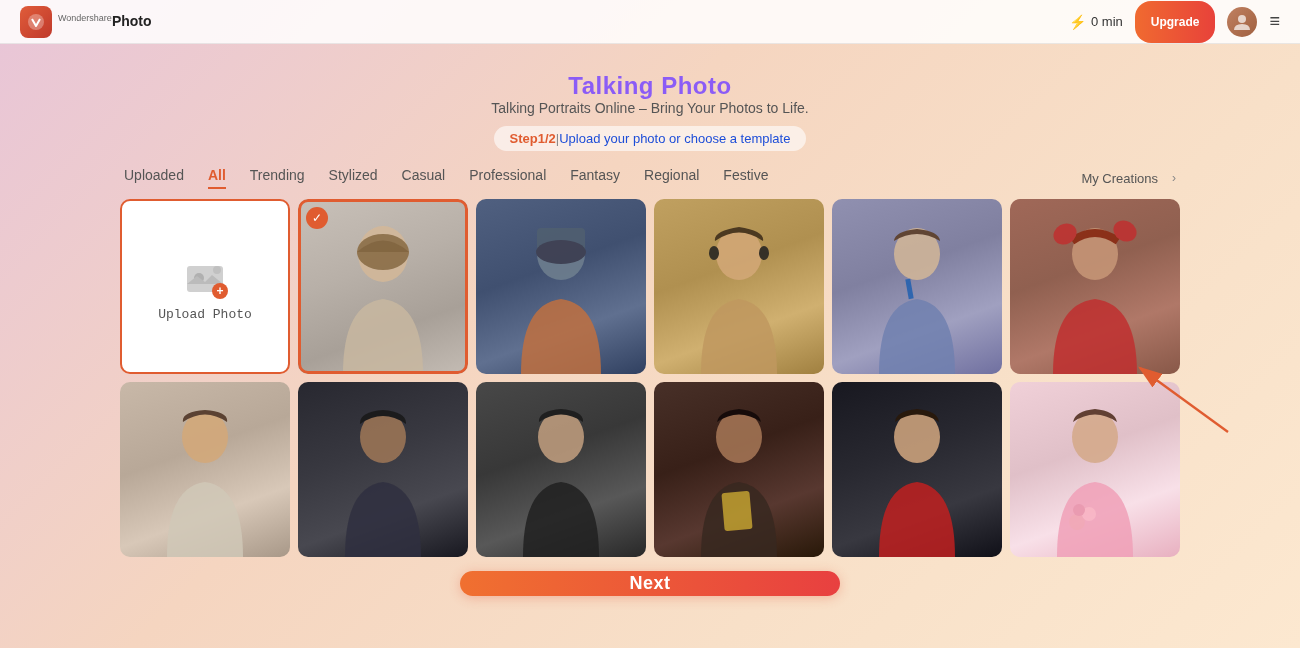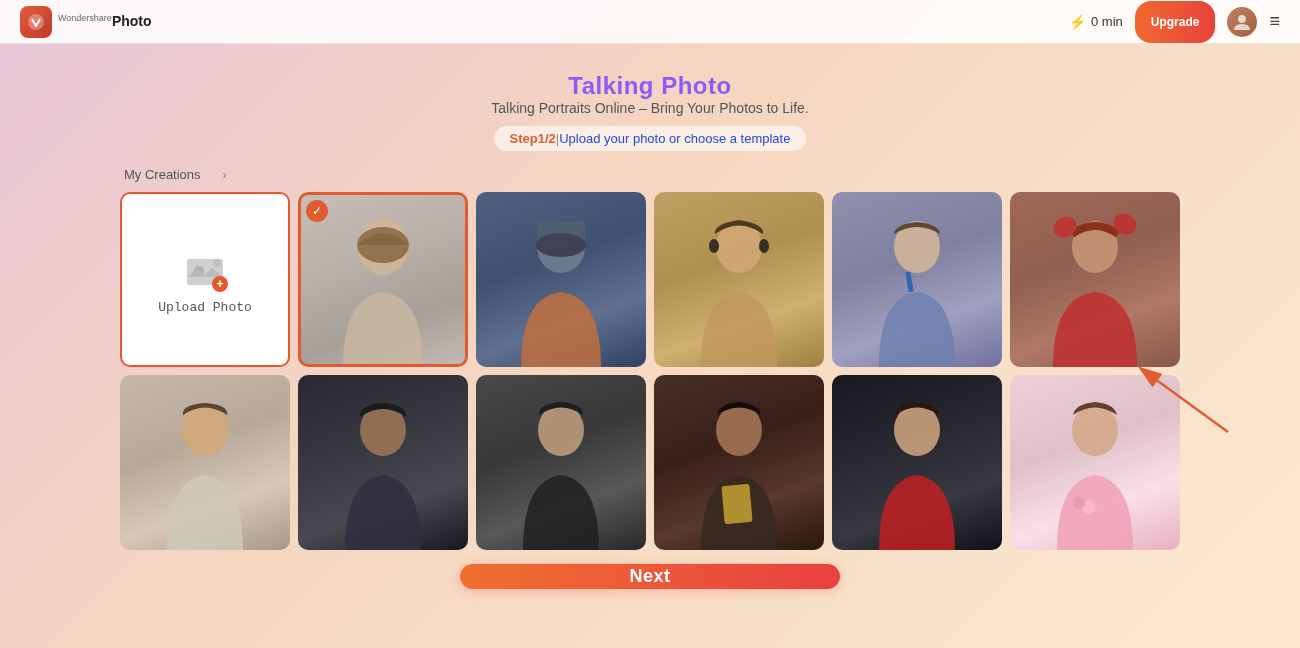--- a/index.html
+++ b/index.html
@@ -160,21 +160,21 @@
       border-bottom: 2px solid transparent;
     }
     .tab.active {
       color: #e05c30;
       border-bottom: 2px solid #e05c30;
       font-weight: 600;
     }
     .my-creations {
       display: flex;
       align-items: center;
-      gap: 22px;
+      gap: 14px;
       font-size: 13px;
       color: #555;
       cursor: pointer;
     }
     .my-creations-chevron {
       font-size: 12px;
       color: #888;
     }
 
     
@@ -348,20 +348,31 @@
   <h1 class="page-title">Talking Photo</h1>
   <p class="page-subtitle">Talking Portraits Online – Bring Your Photos to Life.</p>
 
   <div class="step-bar">
     <span class="step-label">Step1/2</span>
     <span class="step-divider">|</span>
     <span class="step-desc">Upload your photo or choose a template</span>
   </div>
 
   <div class="tabs-row">
+    <div class="tabs-left">
+      <span class="tab">Uploaded</span>
+      <span class="tab active">All</span>
+      <span class="tab">Trending</span>
+      <span class="tab">Stylized</span>
+      <span class="tab">Casual</span>
+      <span class="tab">Professional</span>
+      <span class="tab">Fantasy</span>
+      <span class="tab">Regional</span>
+      <span class="tab">Festive</span>
+    </div>
     <div class="my-creations">
       <span>My Creations</span>
       <span class="my-creations-chevron">›</span>
     </div>
   </div>
 
   <div class="grid-container">
 
     <div class="grid-item upload">
       <div class="upload-icon">

